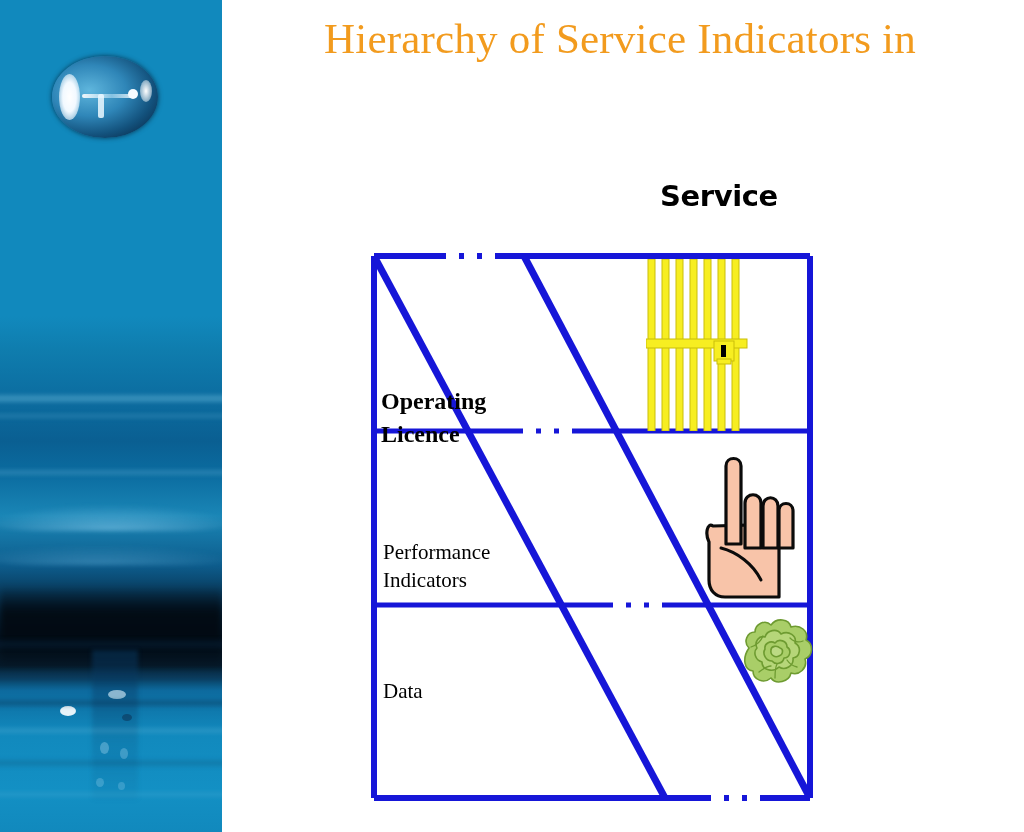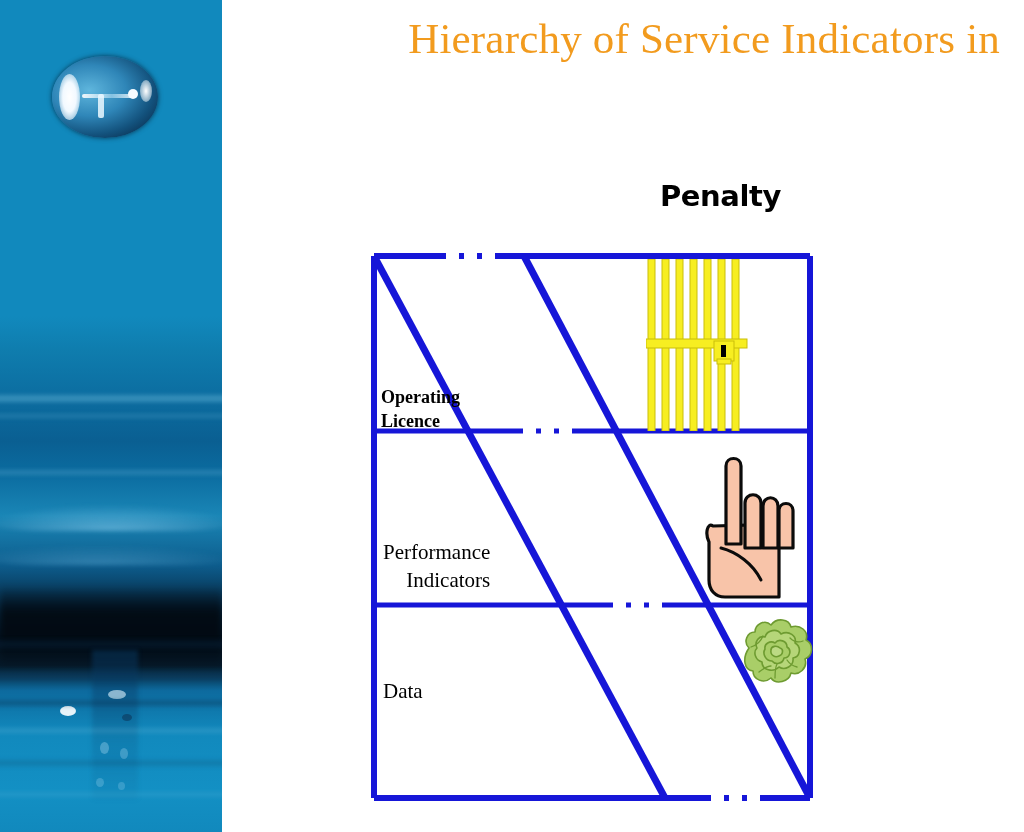--- a/index.html
+++ b/index.html
@@ -146,21 +146,21 @@
     border-radius: 2px;
     background: rgba(235,248,255,0.85);
   }
 
   
   #title {
     position: absolute;
     left: 240px;
     top: 14px;
     width: 760px;
-    text-align: right;
+    text-align: center;
     color: #F29B1E;
     font-family: "Liberation Serif", serif;
     font-size: 43px;
     line-height: 1.18;
     letter-spacing: 0.2px;
   }
   #title .line { display: block; white-space: nowrap; }
 
   
   .col-head {
@@ -189,27 +189,26 @@
     color: #000000;
     font-family: "Liberation Serif", serif;
     font-size: 21px;
     line-height: 1.32;
     white-space: pre-line;
   }
   #label-operating-licence {
     left: 381px;
     top: 385px;
     font-weight: bold;
-    font-size: 18px;
+    font-size: 24px;
     line-height: 1.36;
   }
   #label-performance-indicators {
     left: 383px;
     top: 539px;
-    text-align: right;
   }
   #label-data {
     left: 383px;
     top: 678px;
     font-family: Liberation Serif, serif;
   }
 
   
   #icon-jail {
     position: absolute;
@@ -269,21 +268,21 @@
       <div class="droplet-bar"></div>
       <div class="droplet-dot"></div>
       <div class="droplet-hl-right"></div>
     </div>
   </div>
 
   <div id="title">
     <span class="line">Hierarchy of Service Indicators in</span>
   </div>
 
-  <div class="col-head" id="head-penalty">Penalty</div>
+  <div class="col-head" id="head-penalty">Service</div>
 
   <div id="diagram">
     <svg width="460" height="570" viewBox="0 0 460 570" xmlns="http://www.w3.org/2000/svg">
       <g stroke="#1616D8" fill="none" stroke-width="6" stroke-linecap="butt">
 
         <line x1="14" y1="14" x2="14" y2="556"></line>
 
         <line x1="450" y1="14" x2="450" y2="556"></line>
 
         <line x1="14" y1="14" x2="42" y2="14"></line>

